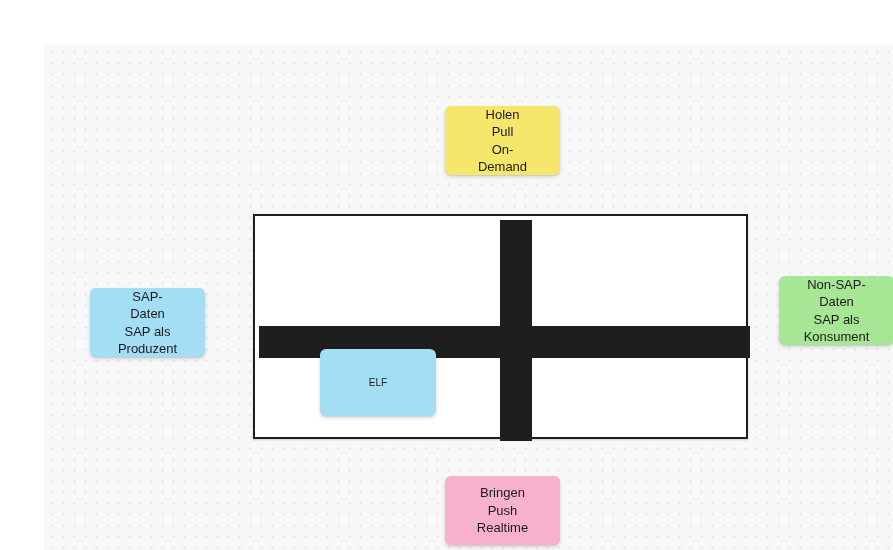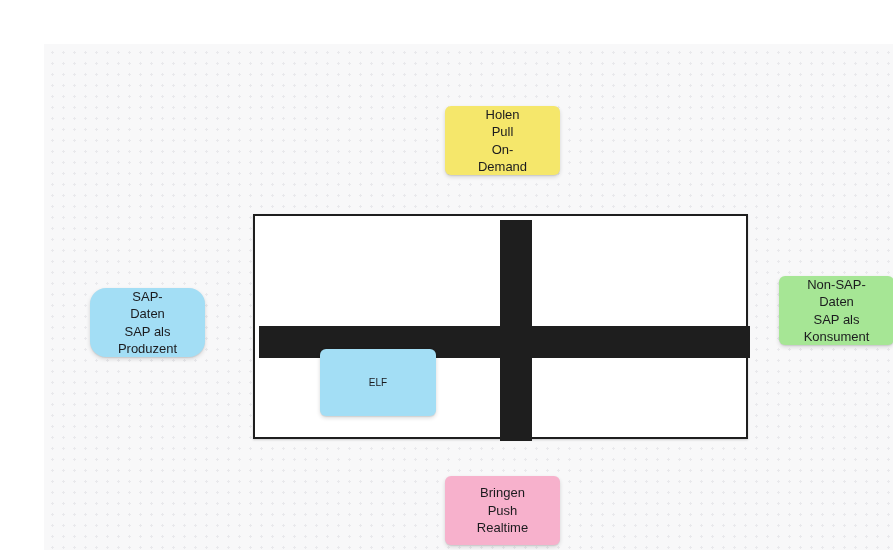--- a/index.html
+++ b/index.html
@@ -87,21 +87,21 @@
     <div class="v-line"></div>
     <div class="h-line"></div>
   </div>
 
   <div class="note note-top" style="background-color: rgb(245, 231, 107);">
     <span class="note-text">Holen
 Pull
 On-Demand</span>
   </div>
 
-  <div class="note note-left" style="background-color: rgb(163, 222, 245); border-radius: 16px;">
+  <div class="note note-left" style="background-color: rgb(163, 222, 245);">
     <span class="note-text">SAP-Daten
 SAP als
 Produzent</span>
   </div>
 
   <div class="note note-right" style="background-color: rgb(166, 230, 149);">
     <span class="note-text">Non-SAP-Daten
 SAP als
 Konsument</span>
   </div>

